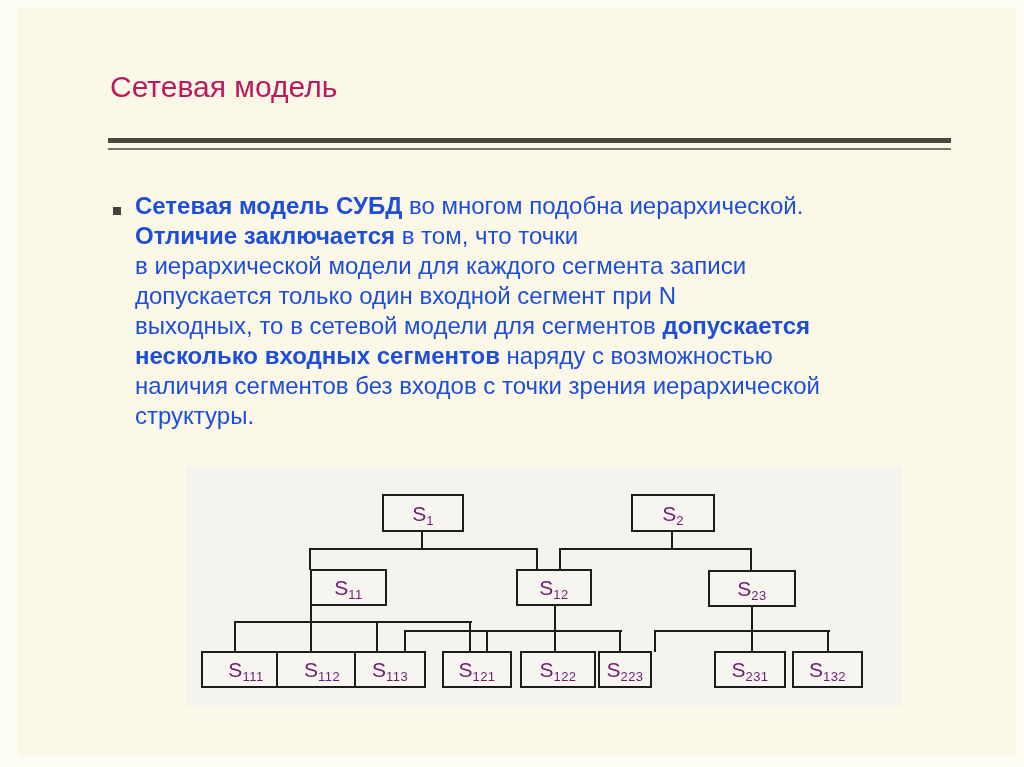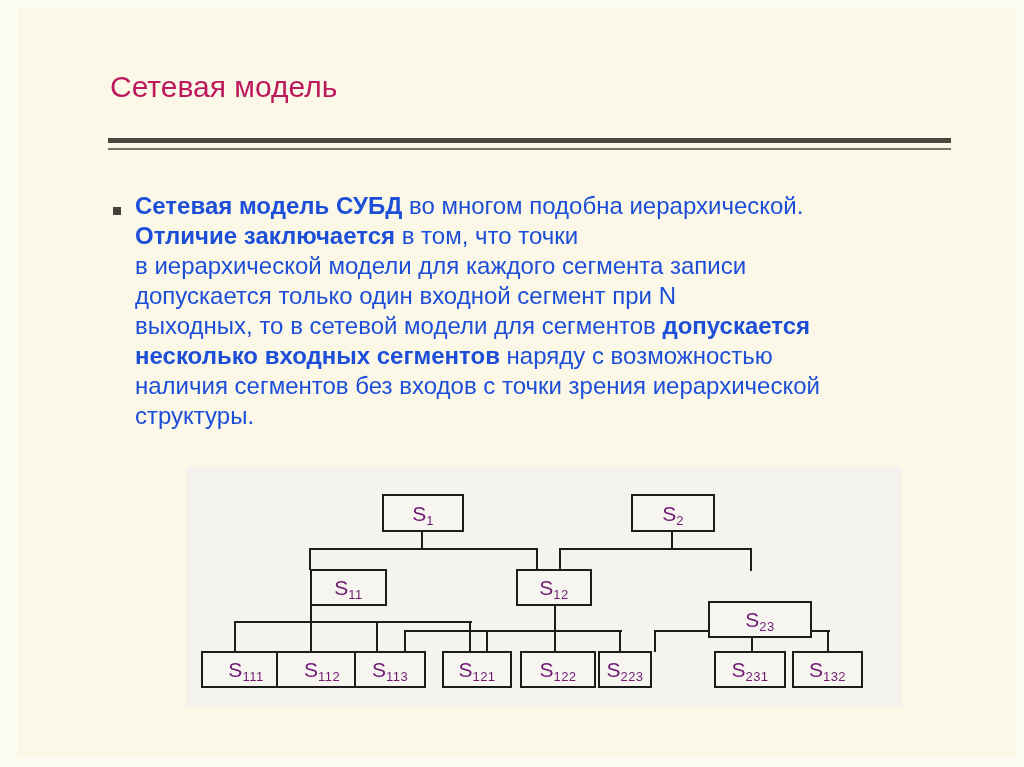--- a/index.html
+++ b/index.html
@@ -90,21 +90,21 @@
       </div>
       <div class="node" style="left: 613px; top: 486px; width: 84px; height: 38px;">
         <span class="nl">S<sub>2</sub></span>
       </div>
       <div class="node" style="left: 252px; top: 561px; width: 77px; height: 37px; margin-left: 40px;">
         <span class="nl">S<sub>11</sub></span>
       </div>
       <div class="node" style="left: 498px; top: 561px; width: 76px; height: 37px;">
         <span class="nl">S<sub>12</sub></span>
       </div>
-      <div class="node" style="left: 690px; top: 562px; width: 104px; height: 37px; margin-top: 31px;">
+      <div class="node" style="left: 690px; top: 562px; width: 88px; height: 37px;">
         <span class="nl">S<sub>23</sub></span>
       </div>
       <div class="node" style="left: 183px; top: 643px; width: 90px; height: 37px;">
         <span class="nl">S<sub>111</sub></span>
       </div>
       <div class="node" style="left: 258px; top: 643px; width: 92px; height: 37px;">
         <span class="nl">S<sub>112</sub></span>
       </div>
       <div class="node" style="left: 336px; top: 643px; width: 72px; height: 37px;">
         <span class="nl">S<sub>113</sub></span>

